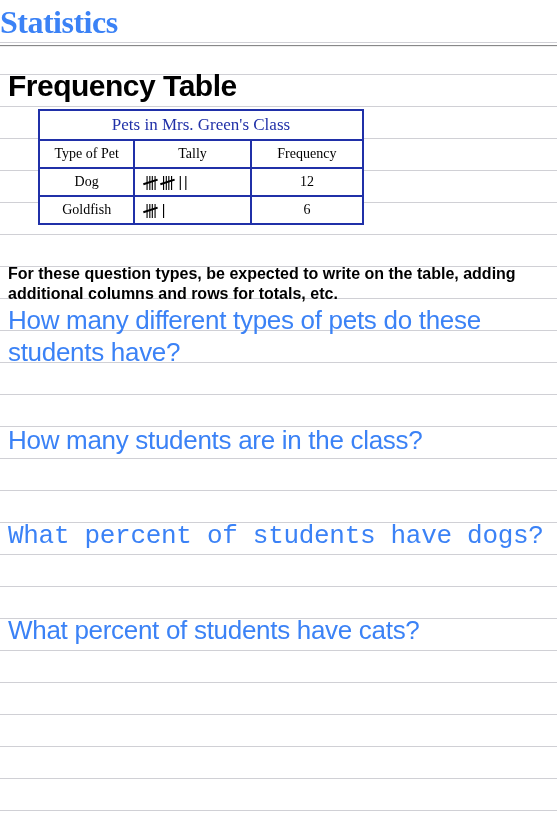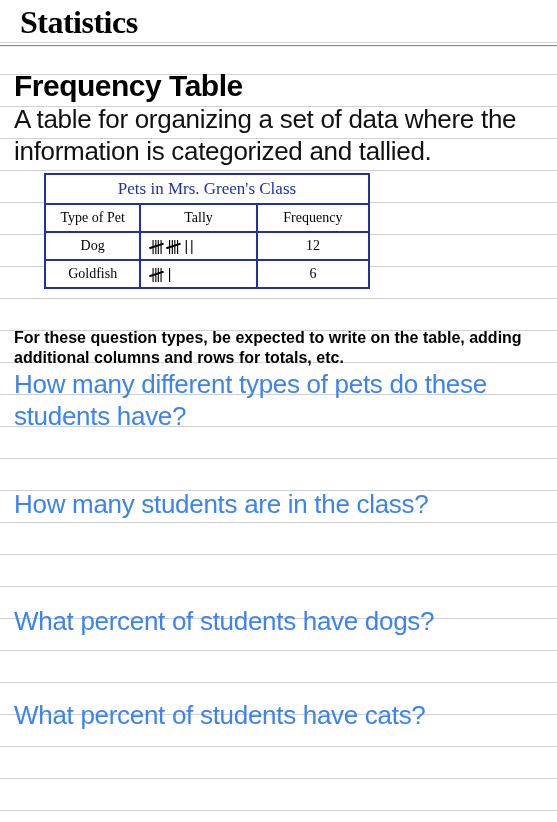--- a/index.html
+++ b/index.html
@@ -25,31 +25,31 @@
   z-index: 0;
 }
 .content {
   position: relative;
   z-index: 1;
 }
 .page-title {
   font-family: Georgia, serif;
   font-weight: 900;
   font-size: 32px;
-  padding: 4px 0 0 20px;
-  color: #000000;
+  padding: 4px 0 0 0;
+  color: #3b82f6;
   letter-spacing: -0.5px;
 }
 .title-underline {
   height: 2px;
   background: linear-gradient(to bottom, #888 0%, #888 50%, #eee 50%, #eee 100%);
   margin-top: 4px;
 }
 .section {
-  padding: 0 14px;
+  padding: 0 8px;
 }
 .section-heading {
   font-family: 'Segoe UI', Arial, sans-serif;
   font-weight: 700;
   font-size: 30px;
   color: #000;
   margin-top: 22px;
   letter-spacing: -0.5px;
 }
 .body-text {
@@ -72,21 +72,21 @@
 .question {
   font-family: 'Segoe UI Light', 'Segoe UI', Arial, sans-serif;
   font-weight: 300;
   font-size: 26px;
   color: #3b82f6;
   line-height: 32px;
   letter-spacing: -0.3px;
 }
 .q1 { margin-top: 0px; }
 .q2 { margin-top: 56px; }
-.q3 { margin-top: 85px; }
+.q3 { margin-top: 64px; font-family: Liberation Mono, monospace; }
 .q4 { margin-top: 62px; }
 
 
 .freq-table-wrap {
   margin: 6px 0 0 30px;
   width: 326px;
 }
 .freq-table {
   border-collapse: collapse;
   width: 100%;
@@ -156,21 +156,20 @@
 
 <div class="ruled-lines"></div>
 
 <div class="content">
 
   <div class="page-title">Statistics</div>
   <div class="title-underline"></div>
 
   <div class="section">
     <div class="section-heading">Frequency Table</div>
-    <div class="body-text">A table for organizing a set of data where the information is categorized and tallied.</div>
 
     <div class="freq-table-wrap">
       <table class="freq-table">
         <tbody>
             <tr>
           <th class="table-title" colspan="3">Pets in Mrs. Green's Class</th>
         </tr>
         <tr>
           <th class="col col-type">Type of Pet</th>
           <th class="col col-tally">Tally</th>

